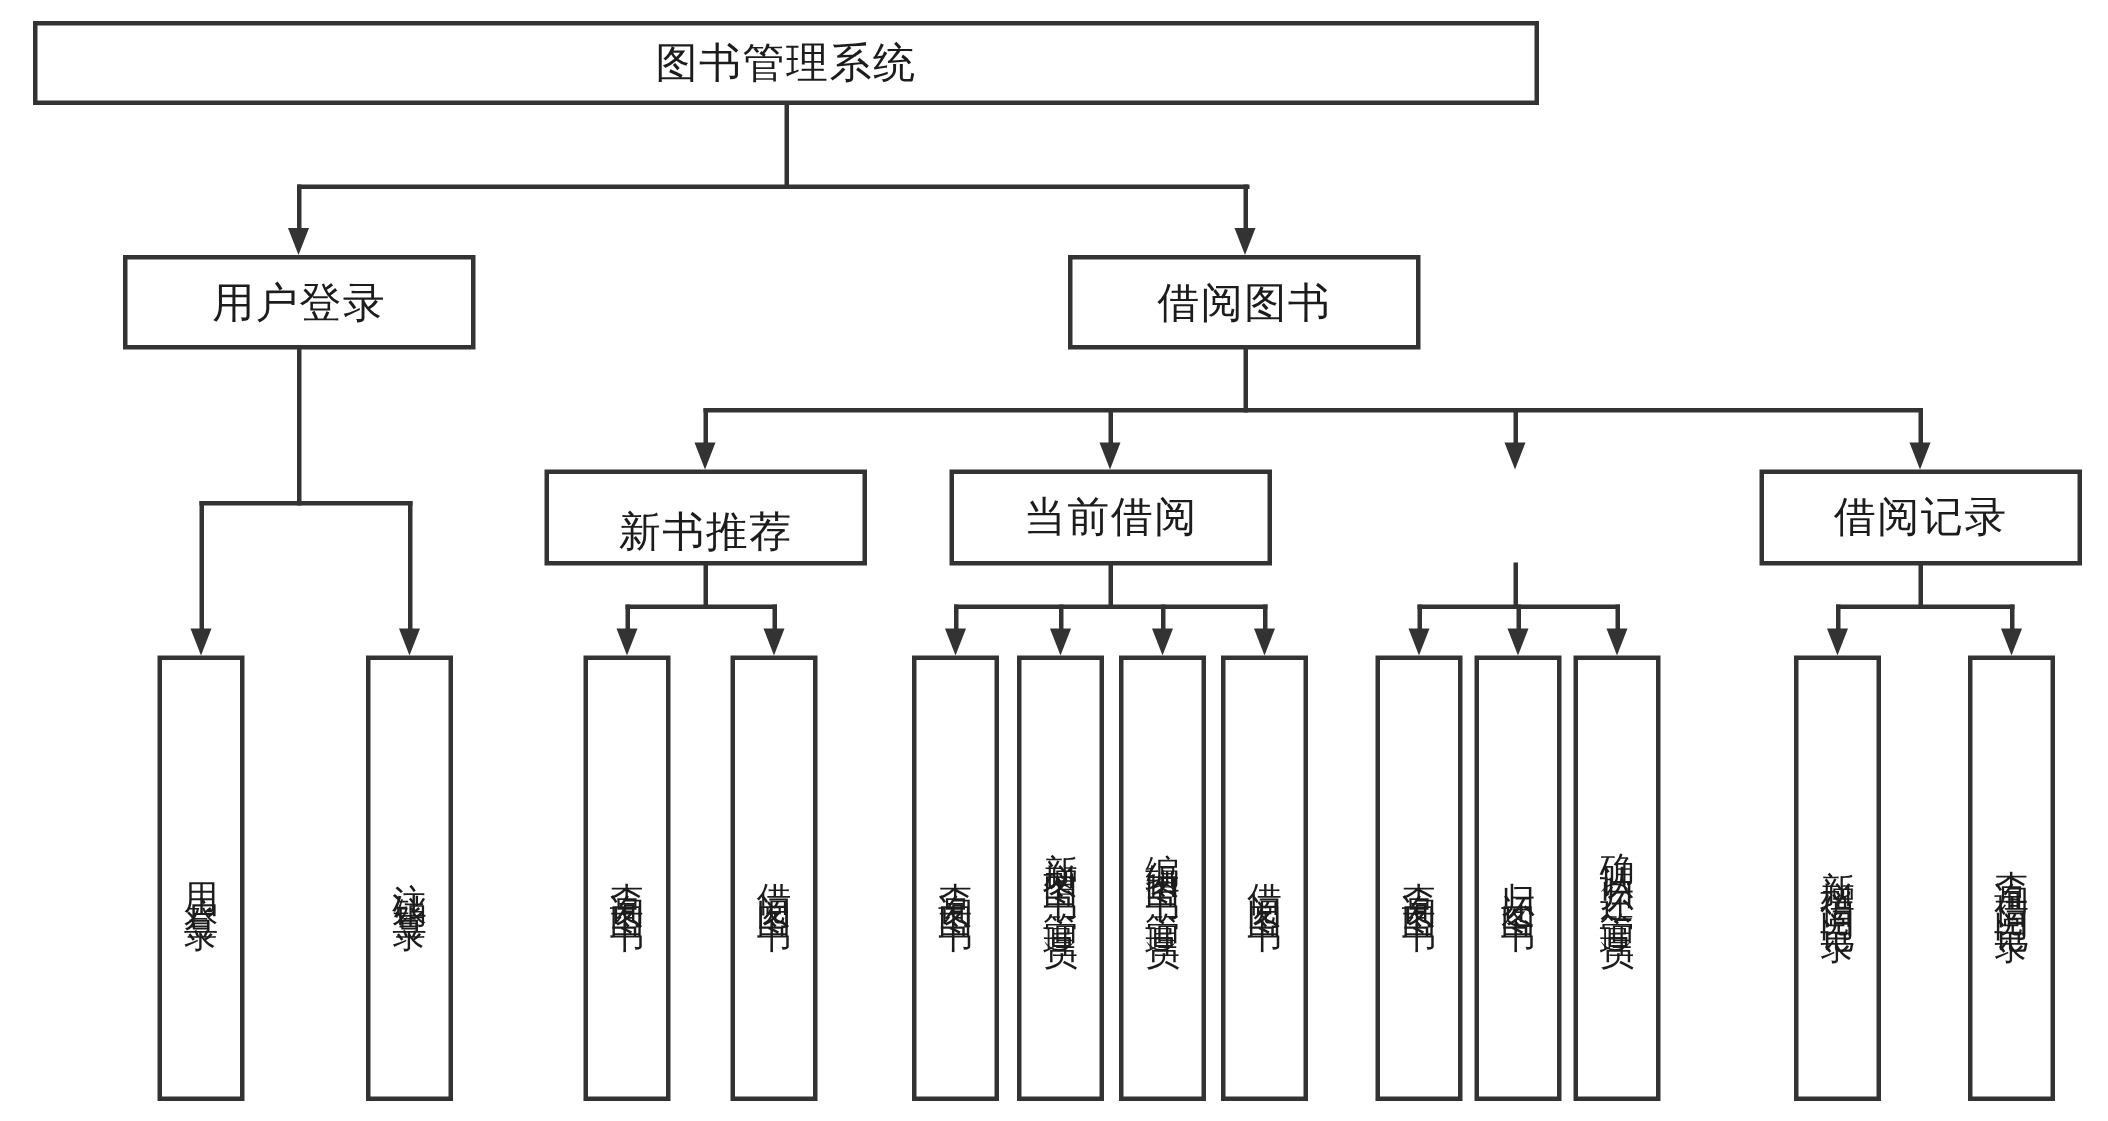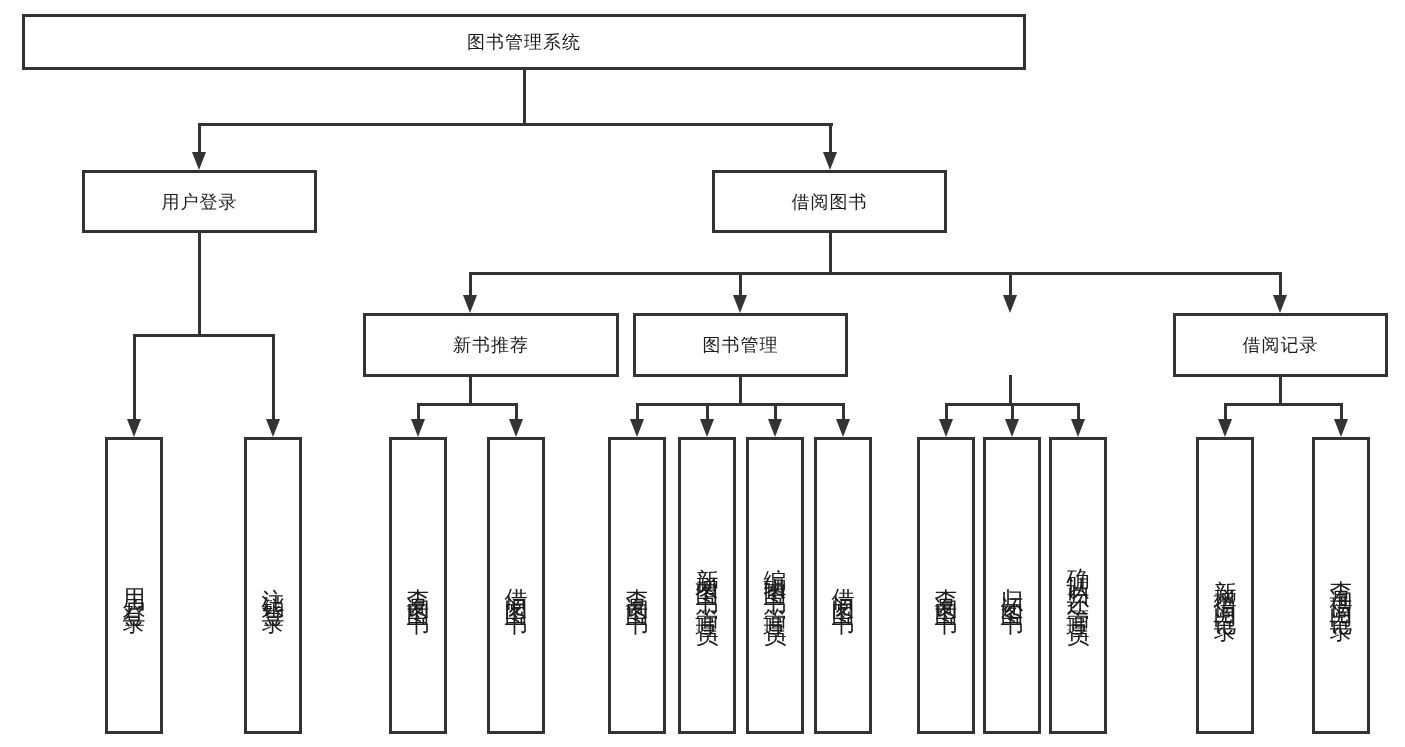--- a/index.html
+++ b/index.html
@@ -19,21 +19,21 @@
   .box {
     position: absolute;
     box-sizing: border-box;
     border: 3px solid #333333;
     background: #ffffff;
     display: flex;
     align-items: center;
     justify-content: center;
   }
   .hlabel {
-    font-size: 18px;
+    font-size: 28px;
     letter-spacing: 1px;
     color: #1c1c1c;
     white-space: nowrap;
   }
   .leaf span {
     writing-mode: vertical-rl;
     text-orientation: mixed;
     font-size: 23px;
     letter-spacing: 8px;
     color: #1c1c1c;
@@ -72,26 +72,26 @@
   </div>
 
   <div class="box" style="left:82px; top:170px; width:235px; height:63px;">
     <span class="hlabel">用户登录</span>
   </div>
 
   <div class="box" style="left:712px; top:170px; width:235px; height:63px;">
     <span class="hlabel">借阅图书</span>
   </div>
 
-  <div class="box" style="left:363px; top:313px; width:256px; height:64px;">
+  <div class="box" style="left:363px; top:313px; width:215px; height:64px;align-items:flex-end;">
     <span class="hlabel">新书推荐</span>
   </div>
 
   <div class="box" style="left:633px; top:313px; width:215px; height:64px;">
-    <span class="hlabel">图书管理</span>
+    <span class="hlabel">当前借阅</span>
   </div>
 
 
   <div class="box" style="left:1173px; top:313px; width:215px; height:64px;">
     <span class="hlabel">借阅记录</span>
   </div>
 
   <div class="box leaf" style="left:105px; top:437px; width:58px; height:297px;">
     <span>用户登录</span>
   </div>

